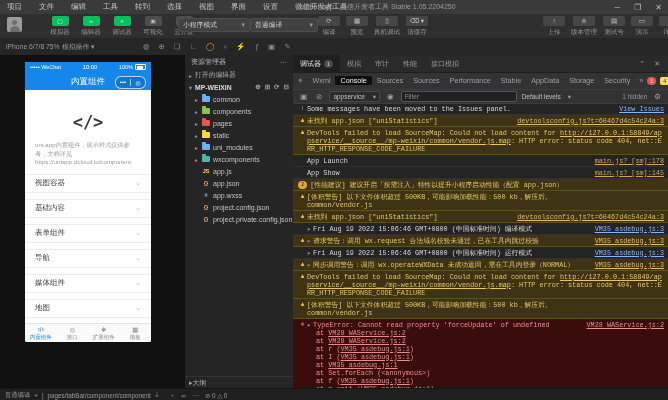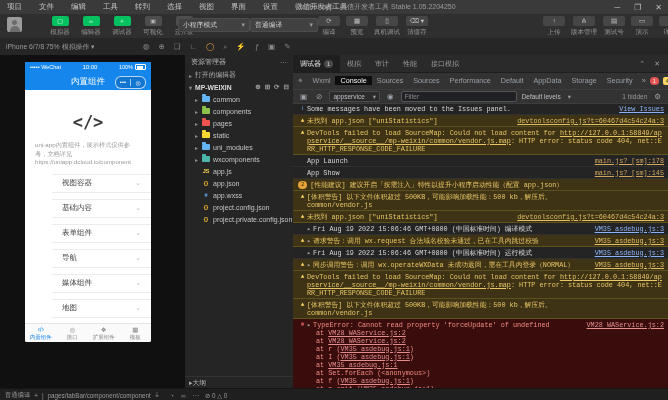--- a/index.html
+++ b/index.html
@@ -48,21 +48,21 @@
   .battery{display:inline-block;width:9px;height:4px;border:1px solid #fff;border-radius:1px;position:relative;margin-left:2px;}
   .battery i{position:absolute;left:.5px;top:.5px;bottom:.5px;width:6px;background:#fff;}
   #navrow{height:18px;background:#1586ec;position:relative;}
   #nav-title{color:#fff;font-size:8.5px;text-align:center;line-height:18px;}
   #capsule{position:absolute;right:5px;top:3.5px;width:29px;height:11px;border:1px solid rgba(255,255,255,.7);border-radius:6px;
            background:rgba(0,0,0,.12);display:flex;align-items:center;color:#fff;font-size:6px;}
   #capsule span{flex:1;text-align:center;}
   #capsule .dividr{width:1px;height:7px;background:rgba(255,255,255,.6);flex:0 0 1px;}
   #hero{margin-top:22px;text-align:center;font-family:"DejaVu Sans Mono",monospace;font-size:17px;color:#3a3a3a;font-weight:bold;}
   #intro{margin:9px 10px 0 10px;font-size:6.2px;color:#9a9a9a;line-height:8.5px;}
-  #cells{margin-top:7px;margin-left:27px;}
+  #cells{margin-top:7px;}
   .cell{height:17px;margin-bottom:6px;border-top:1px solid #ececec;border-bottom:1px solid #ececec;
         display:flex;align-items:center;padding:0 10px;font-size:7.5px;color:#3c3c3c;}
   .cell .chev{margin-left:auto;color:#b9b9b9;font-size:7px;}
   #simtabbar{position:absolute;left:0;right:0;bottom:0;height:18px;background:#fafafa;border-top:1px solid #e4e4e4;display:flex;}
   .stab{flex:1;display:flex;flex-direction:column;align-items:center;justify-content:center;color:#8a8a8a;}
   .stab .ic{font-size:6.5px;line-height:7px;}
   .stab .lb{font-size:5.5px;line-height:6px;margin-top:1px;}
   .stab.active{color:#1586ec;}
   
   #explorer{position:absolute;left:185px;top:55px;width:108px;height:333px;background:#252526;border-right:1px solid #1b1b1b;color:#c5c5c5;}
@@ -425,21 +425,21 @@
         <div class="dtab">
           <span>接口模拟</span>
         </div>
         <div id="dbg-winctrl">
           <span>⌃</span>
           <span>✕</span>
         </div>
       </div>
     <div id="dt-tabbar">
       <span id="inspect-ic">⌖</span>
-      <span id="dt-tabs"><span class="dttab">Wxml</span><span class="dttab active">Console</span><span class="dttab">Sources</span><span class="dttab">Sources</span><span class="dttab">Performance</span><span class="dttab">Default</span><span class="dttab">AppData</span><span class="dttab">Storage</span><span class="dttab">Security</span></span>
+      <span id="dt-tabs"><span class="dttab">Wxml</span><span class="dttab active">Console</span><span class="dttab">Sources</span><span class="dttab">Sources</span><span class="dttab">Performance</span><span class="dttab">Stable</span><span class="dttab">AppData</span><span class="dttab">Storage</span><span class="dttab">Security</span></span>
       <span class="dttab" id="dt-more">»</span>
       <span id="dt-badges">
         <span class="errbadge">1</span>
         <span class="warnbadge">4</span>
       </span>
 
     </div>
     <div id="console-bar">
       <span class="dt-ic">▣</span>
       <span class="dt-ic">⊘</span>

